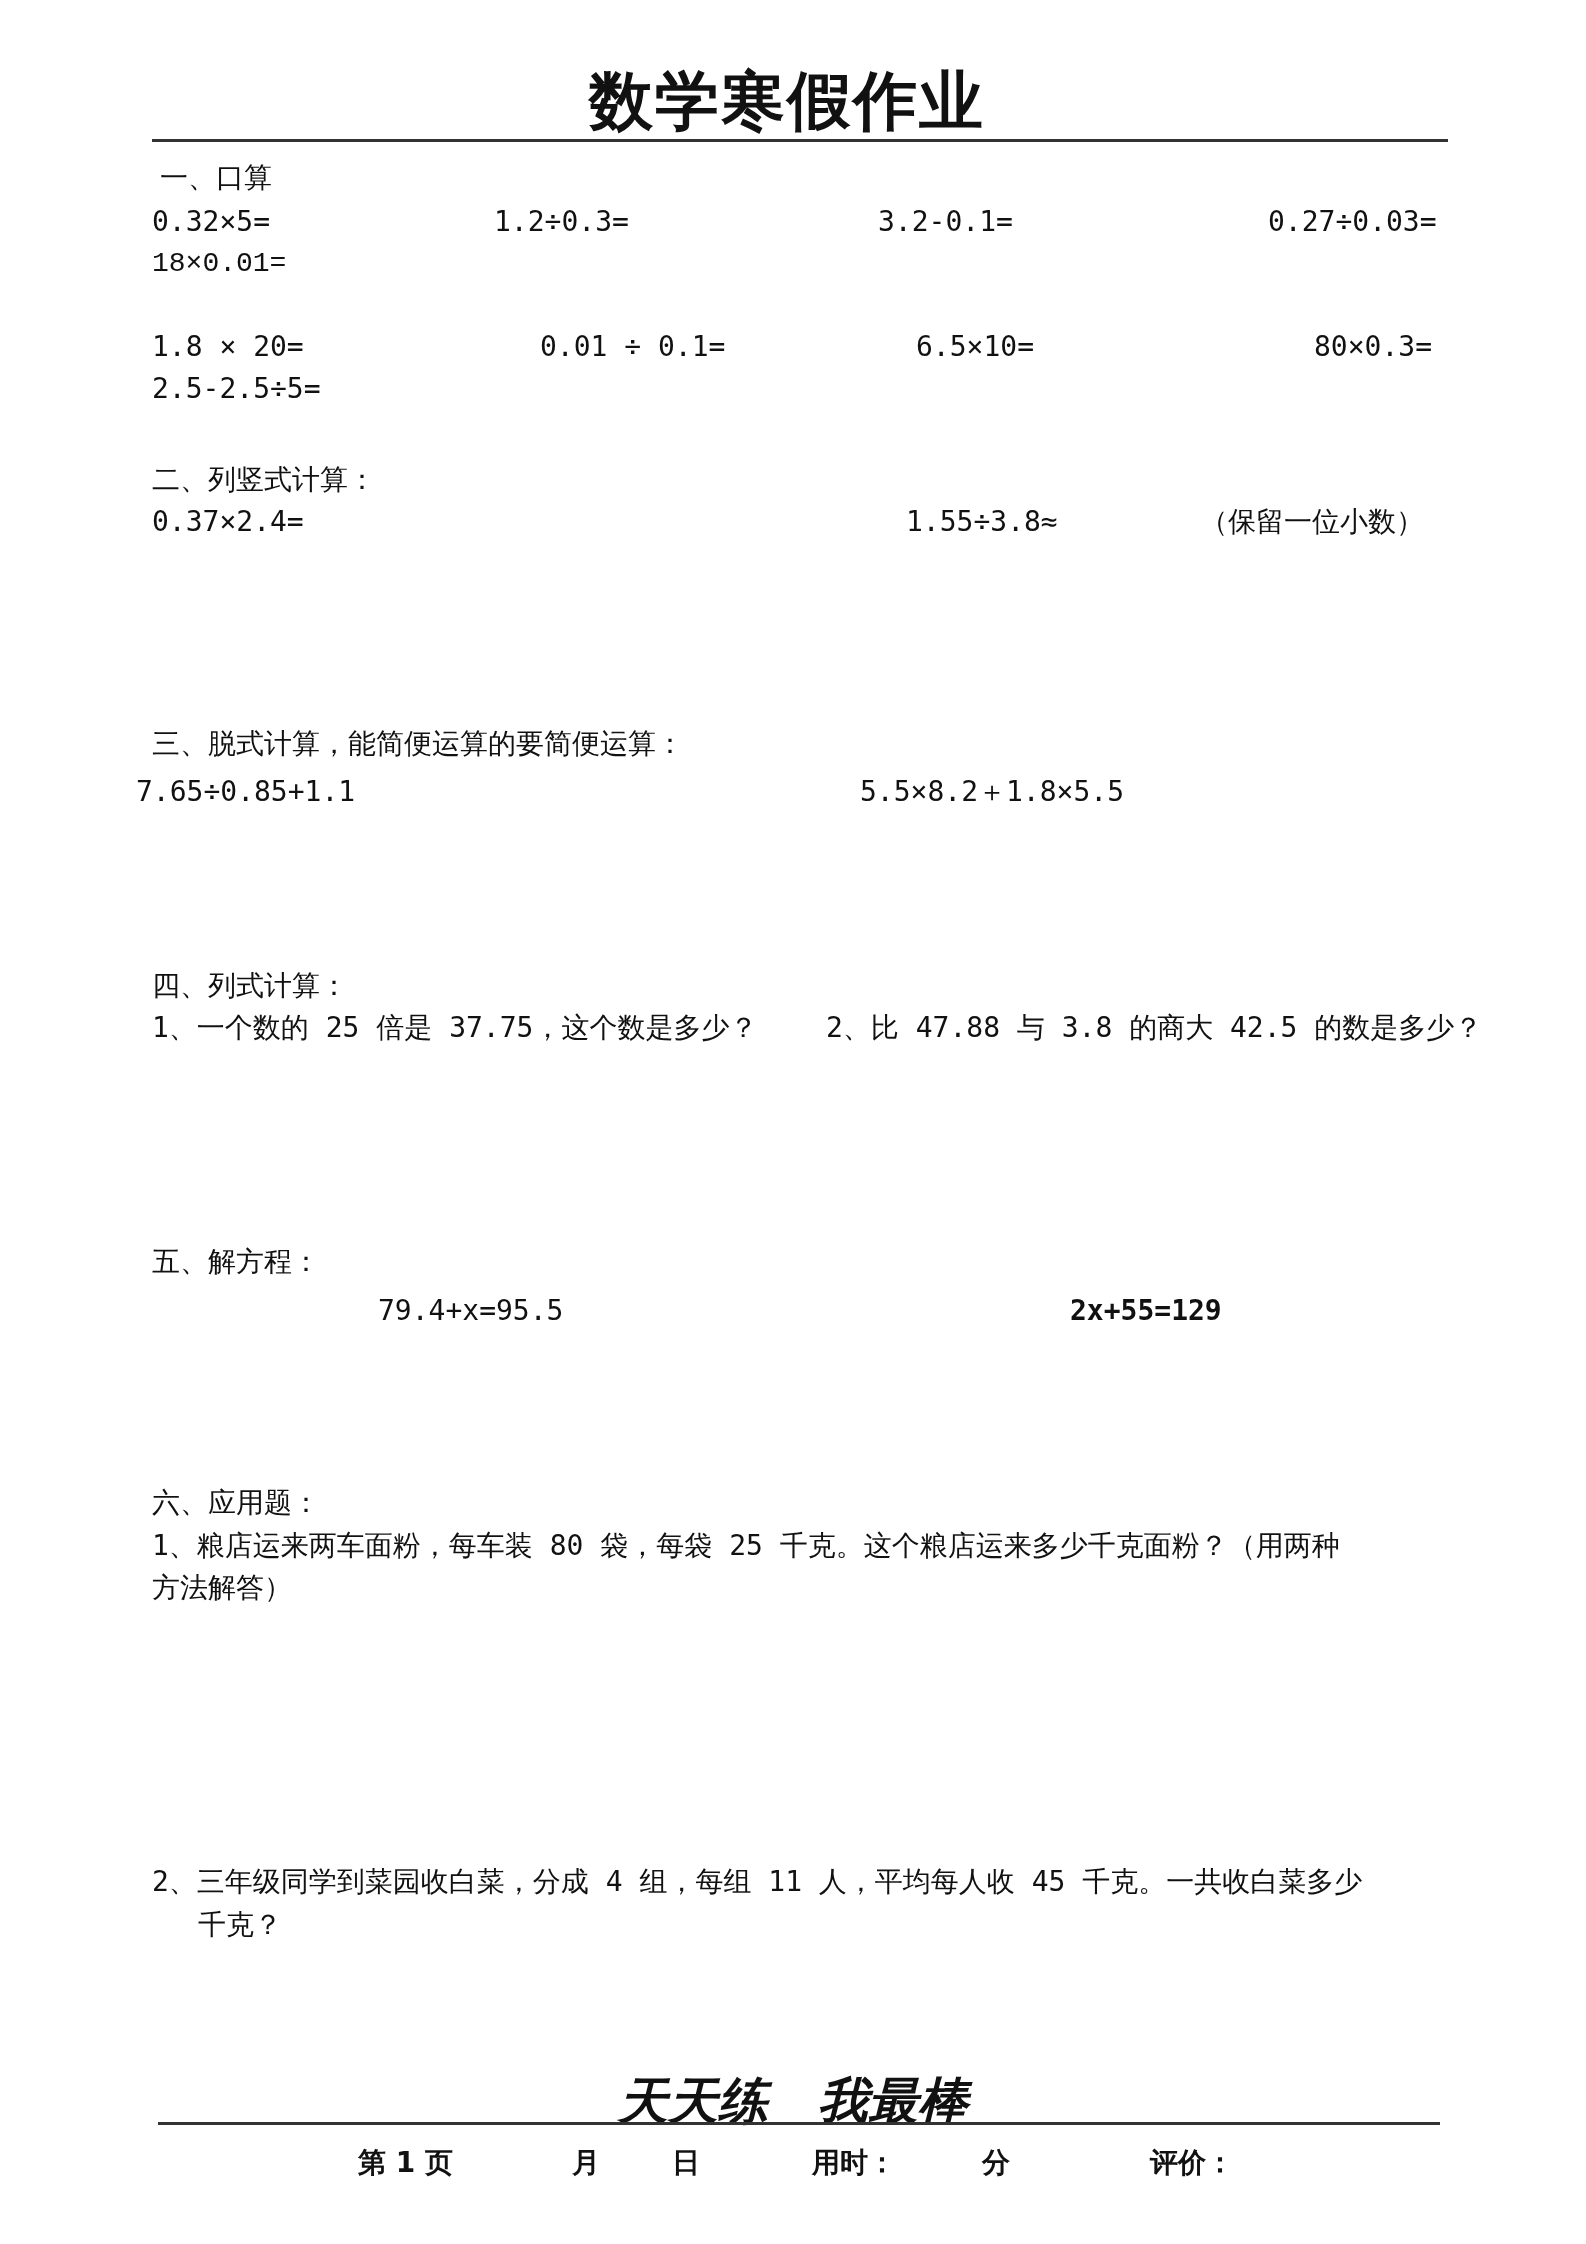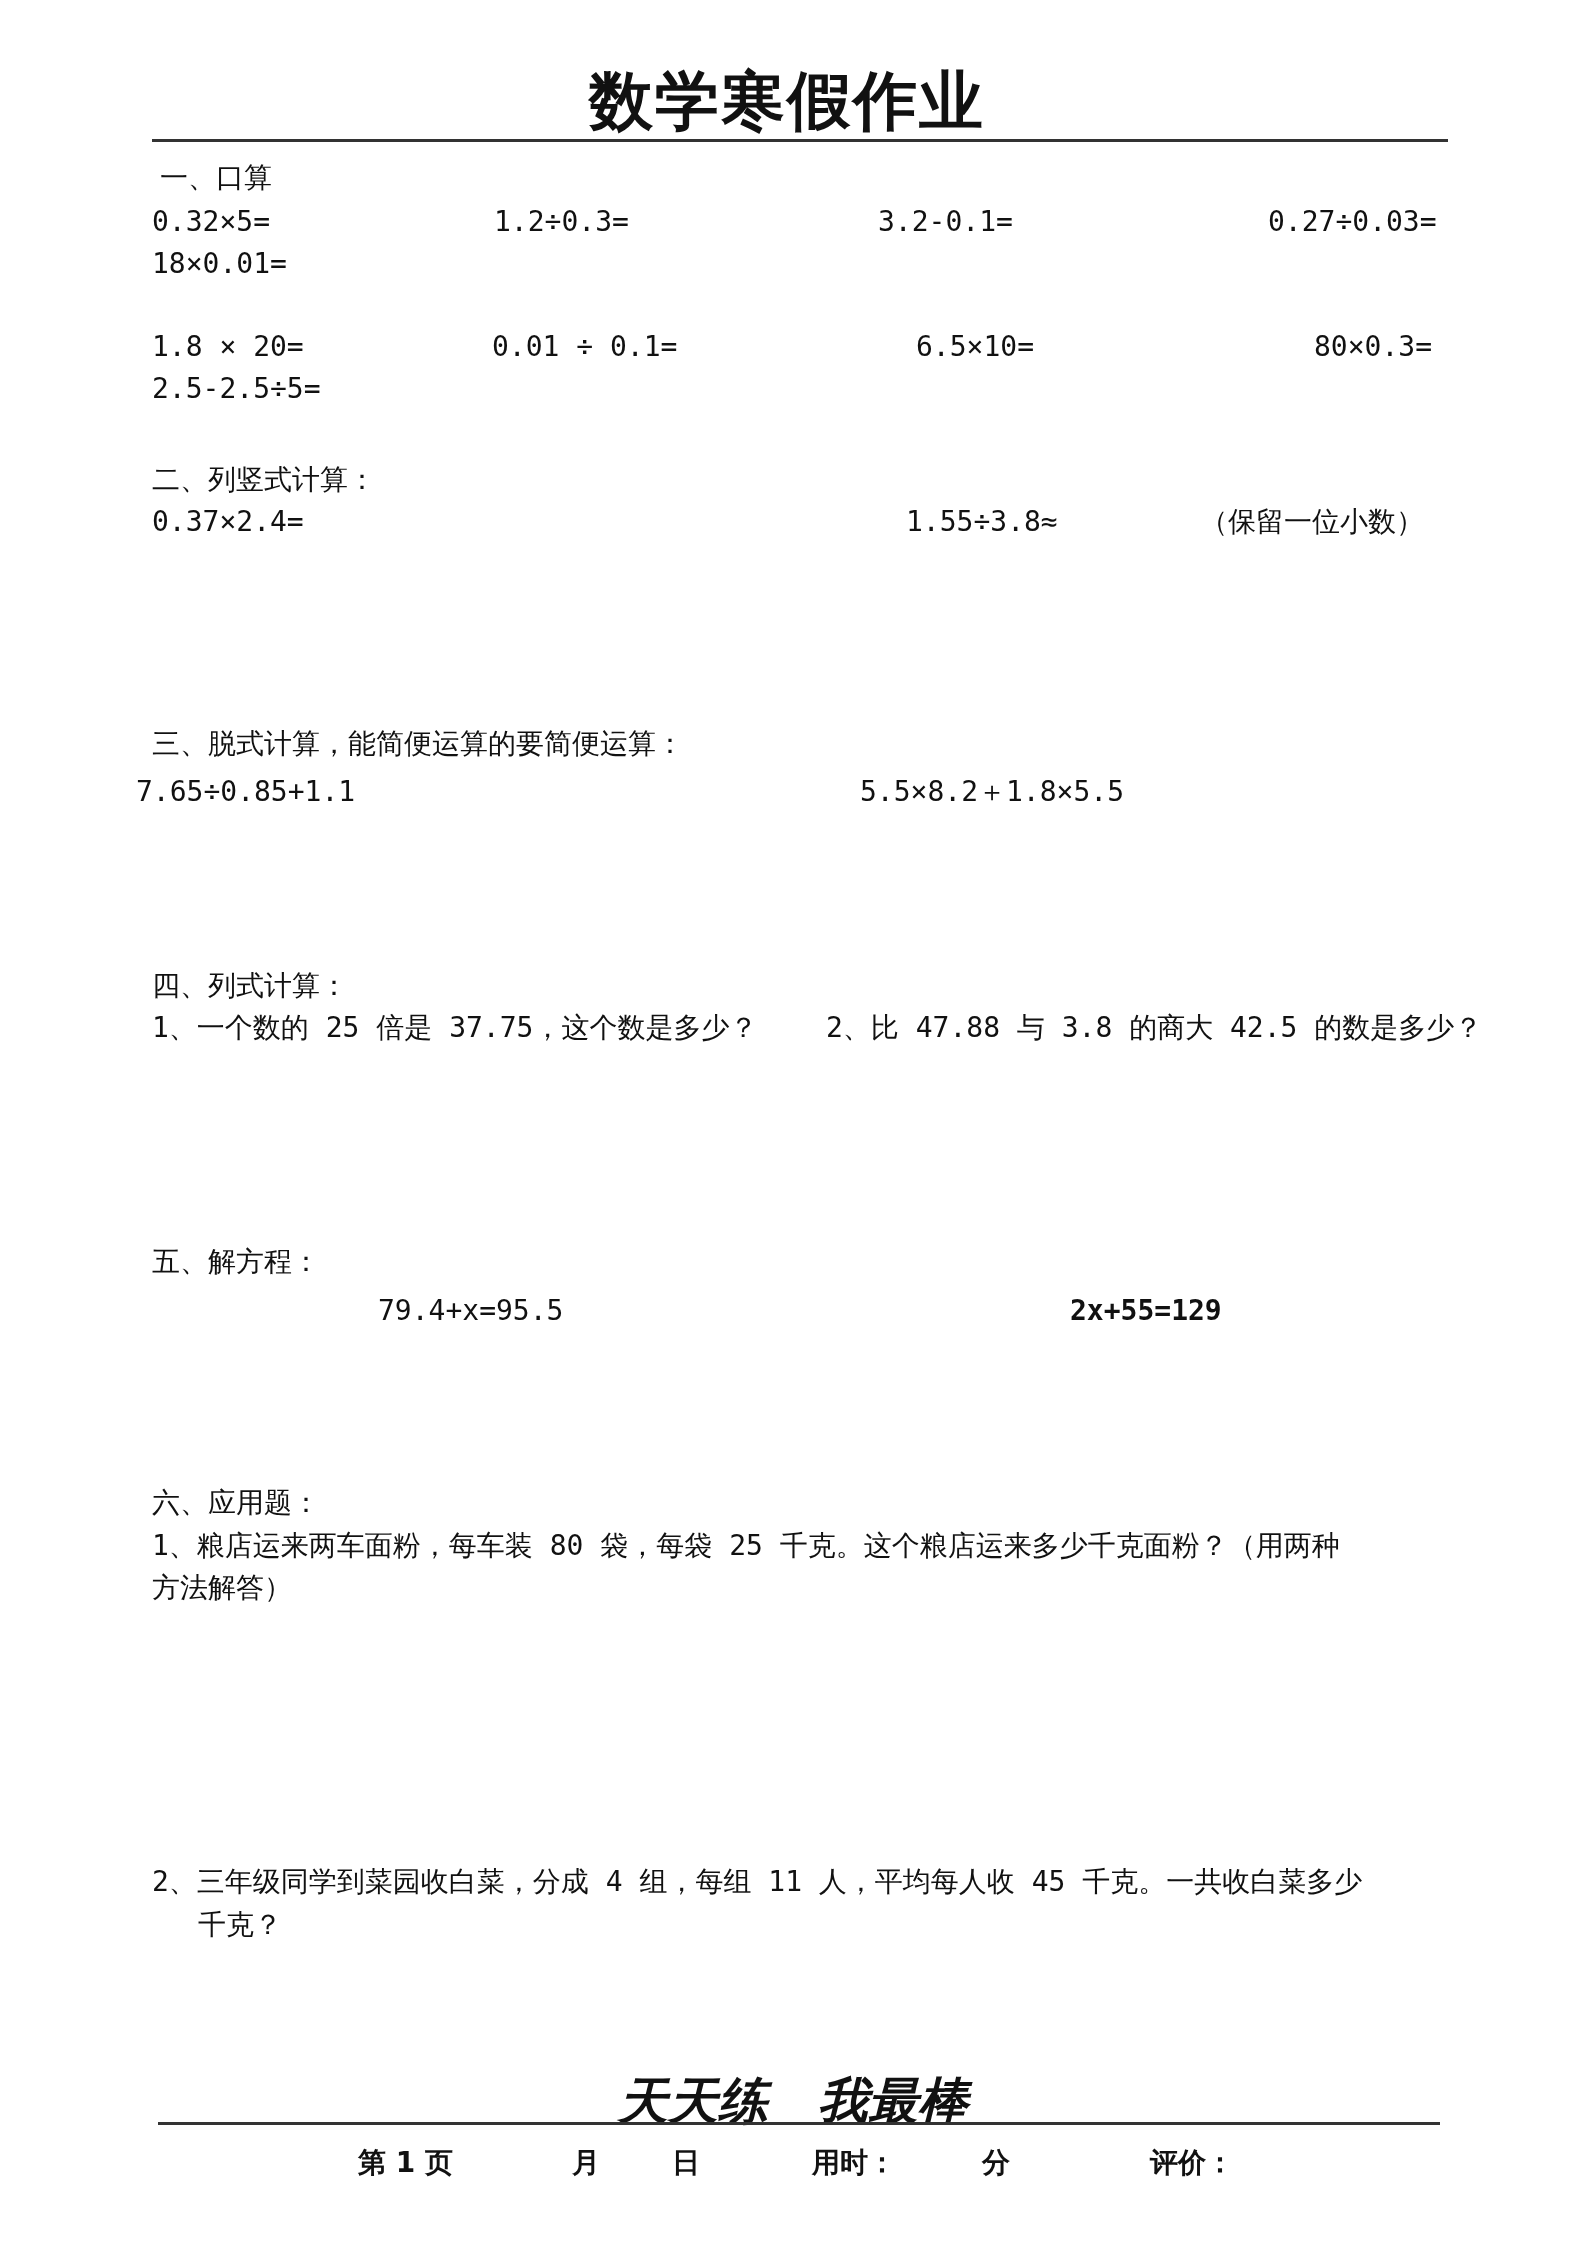--- a/index.html
+++ b/index.html
@@ -14,23 +14,23 @@
 <body>
 
 <div class="title">数学寒假作业</div>
 <div class="rule" style="left:152px;top:139px;width:1296px;height:3px;"></div>
 
 <div class="t" style="left:160px;top:162px;">一、口算</div>
 <div class="t" style="left:152px;top:206px;">0.32×5=</div>
 <div class="t" style="left:494px;top:206px;">1.2÷0.3=</div>
 <div class="t" style="left:878px;top:206px;">3.2-0.1=</div>
 <div class="t" style="left:1268px;top:206px;">0.27÷0.03=</div>
-<div class="t" style="left:152px;top:248px;">18×0.01=</div>
+<div class="t" style="left:152px;top:248px;font-family:Liberation Mono, monospace;">18×0.01=</div>
 <div class="t" style="left:152px;top:331px;">1.8 × 20=</div>
-<div class="t" style="left:492px;top:331px;">0.01 ÷ 0.1=</div>
+<div class="t" style="left:540px;top:331px;">0.01 ÷ 0.1=</div>
 <div class="t" style="left:916px;top:331px;">6.5×10=</div>
 <div class="t" style="left:1314px;top:331px;">80×0.3=</div>
 <div class="t" style="left:152px;top:373px;">2.5-2.5÷5=</div>
 
 <div class="t" style="left:152px;top:464px;">二、列竖式计算：</div>
 <div class="t" style="left:152px;top:506px;">0.37×2.4=</div>
 <div class="t" style="left:906px;top:506px;">1.55÷3.8≈</div>
 <div class="t" style="left:1200px;top:506px;">（保留一位小数）</div>
 
 <div class="t" style="left:152px;top:728px;">三、脱式计算，能简便运算的要简便运算：</div>

